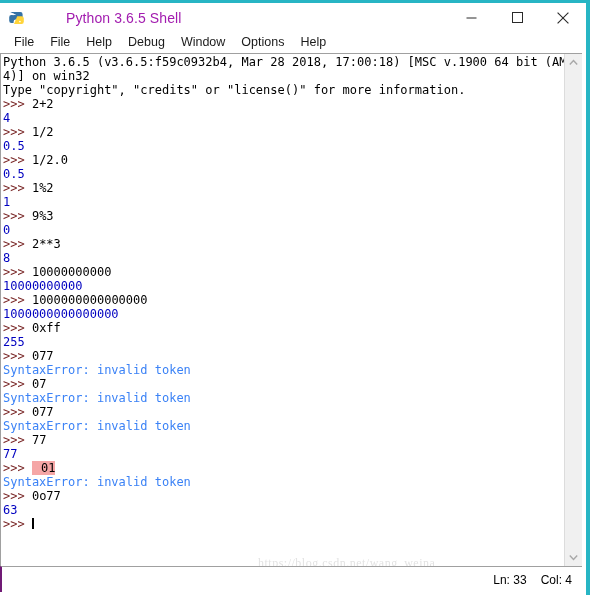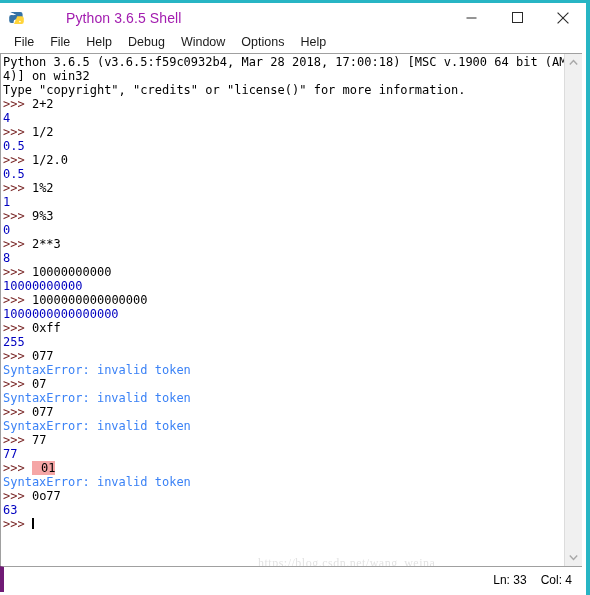--- a/index.html
+++ b/index.html
@@ -197,21 +197,21 @@
 
   
   .statusbar {
     position: absolute;
     top: 566px;
     left: 0;
     width: 582px;
     height: 26px;
     box-sizing: border-box;
     border-top: 1px solid #a0a0a0;
-    border-left: 4px solid #701a75;
+    border-left: 2px solid #701a75;
     background: #ffffff;
     display: flex;
     align-items: center;
     justify-content: flex-end;
     padding-right: 10px;
   }
   .status-text {
     font-size: 12px;
     color: #000000;
     font-family: "Liberation Sans", sans-serif;

